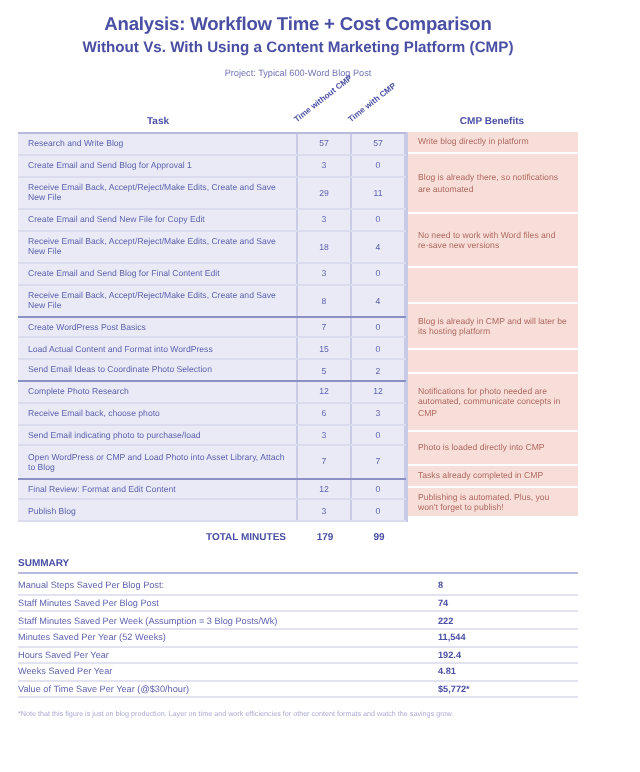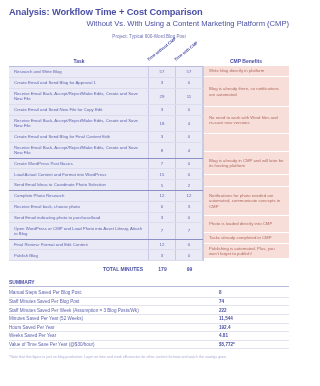--- a/index.html
+++ b/index.html
@@ -15,31 +15,31 @@
     overflow: hidden;
   }
   .page {
     width: 298px;
     height: 386px;
     box-sizing: border-box;
     padding: 7px 9px 0 9px;
     position: relative;
   }
   .title {
-    text-align: left;
+    text-align: center;
     font-size: 9.3px;
     font-weight: bold;
     color: #4a4fa3;
     letter-spacing: -0.1px;
     line-height: 11px;
   }
   .subtitle {
-    text-align: right;
+    text-align: center;
     font-size: 7.6px;
-    font-weight: normal;
+    font-weight: bold;
     color: #4a4fa3;
     line-height: 10px;
     margin-top: 1px;
   }
   .project {
     text-align: center;
     font-size: 4.6px;
     color: #6f72b5;
     margin-top: 5px;
     margin-bottom: 4px;

